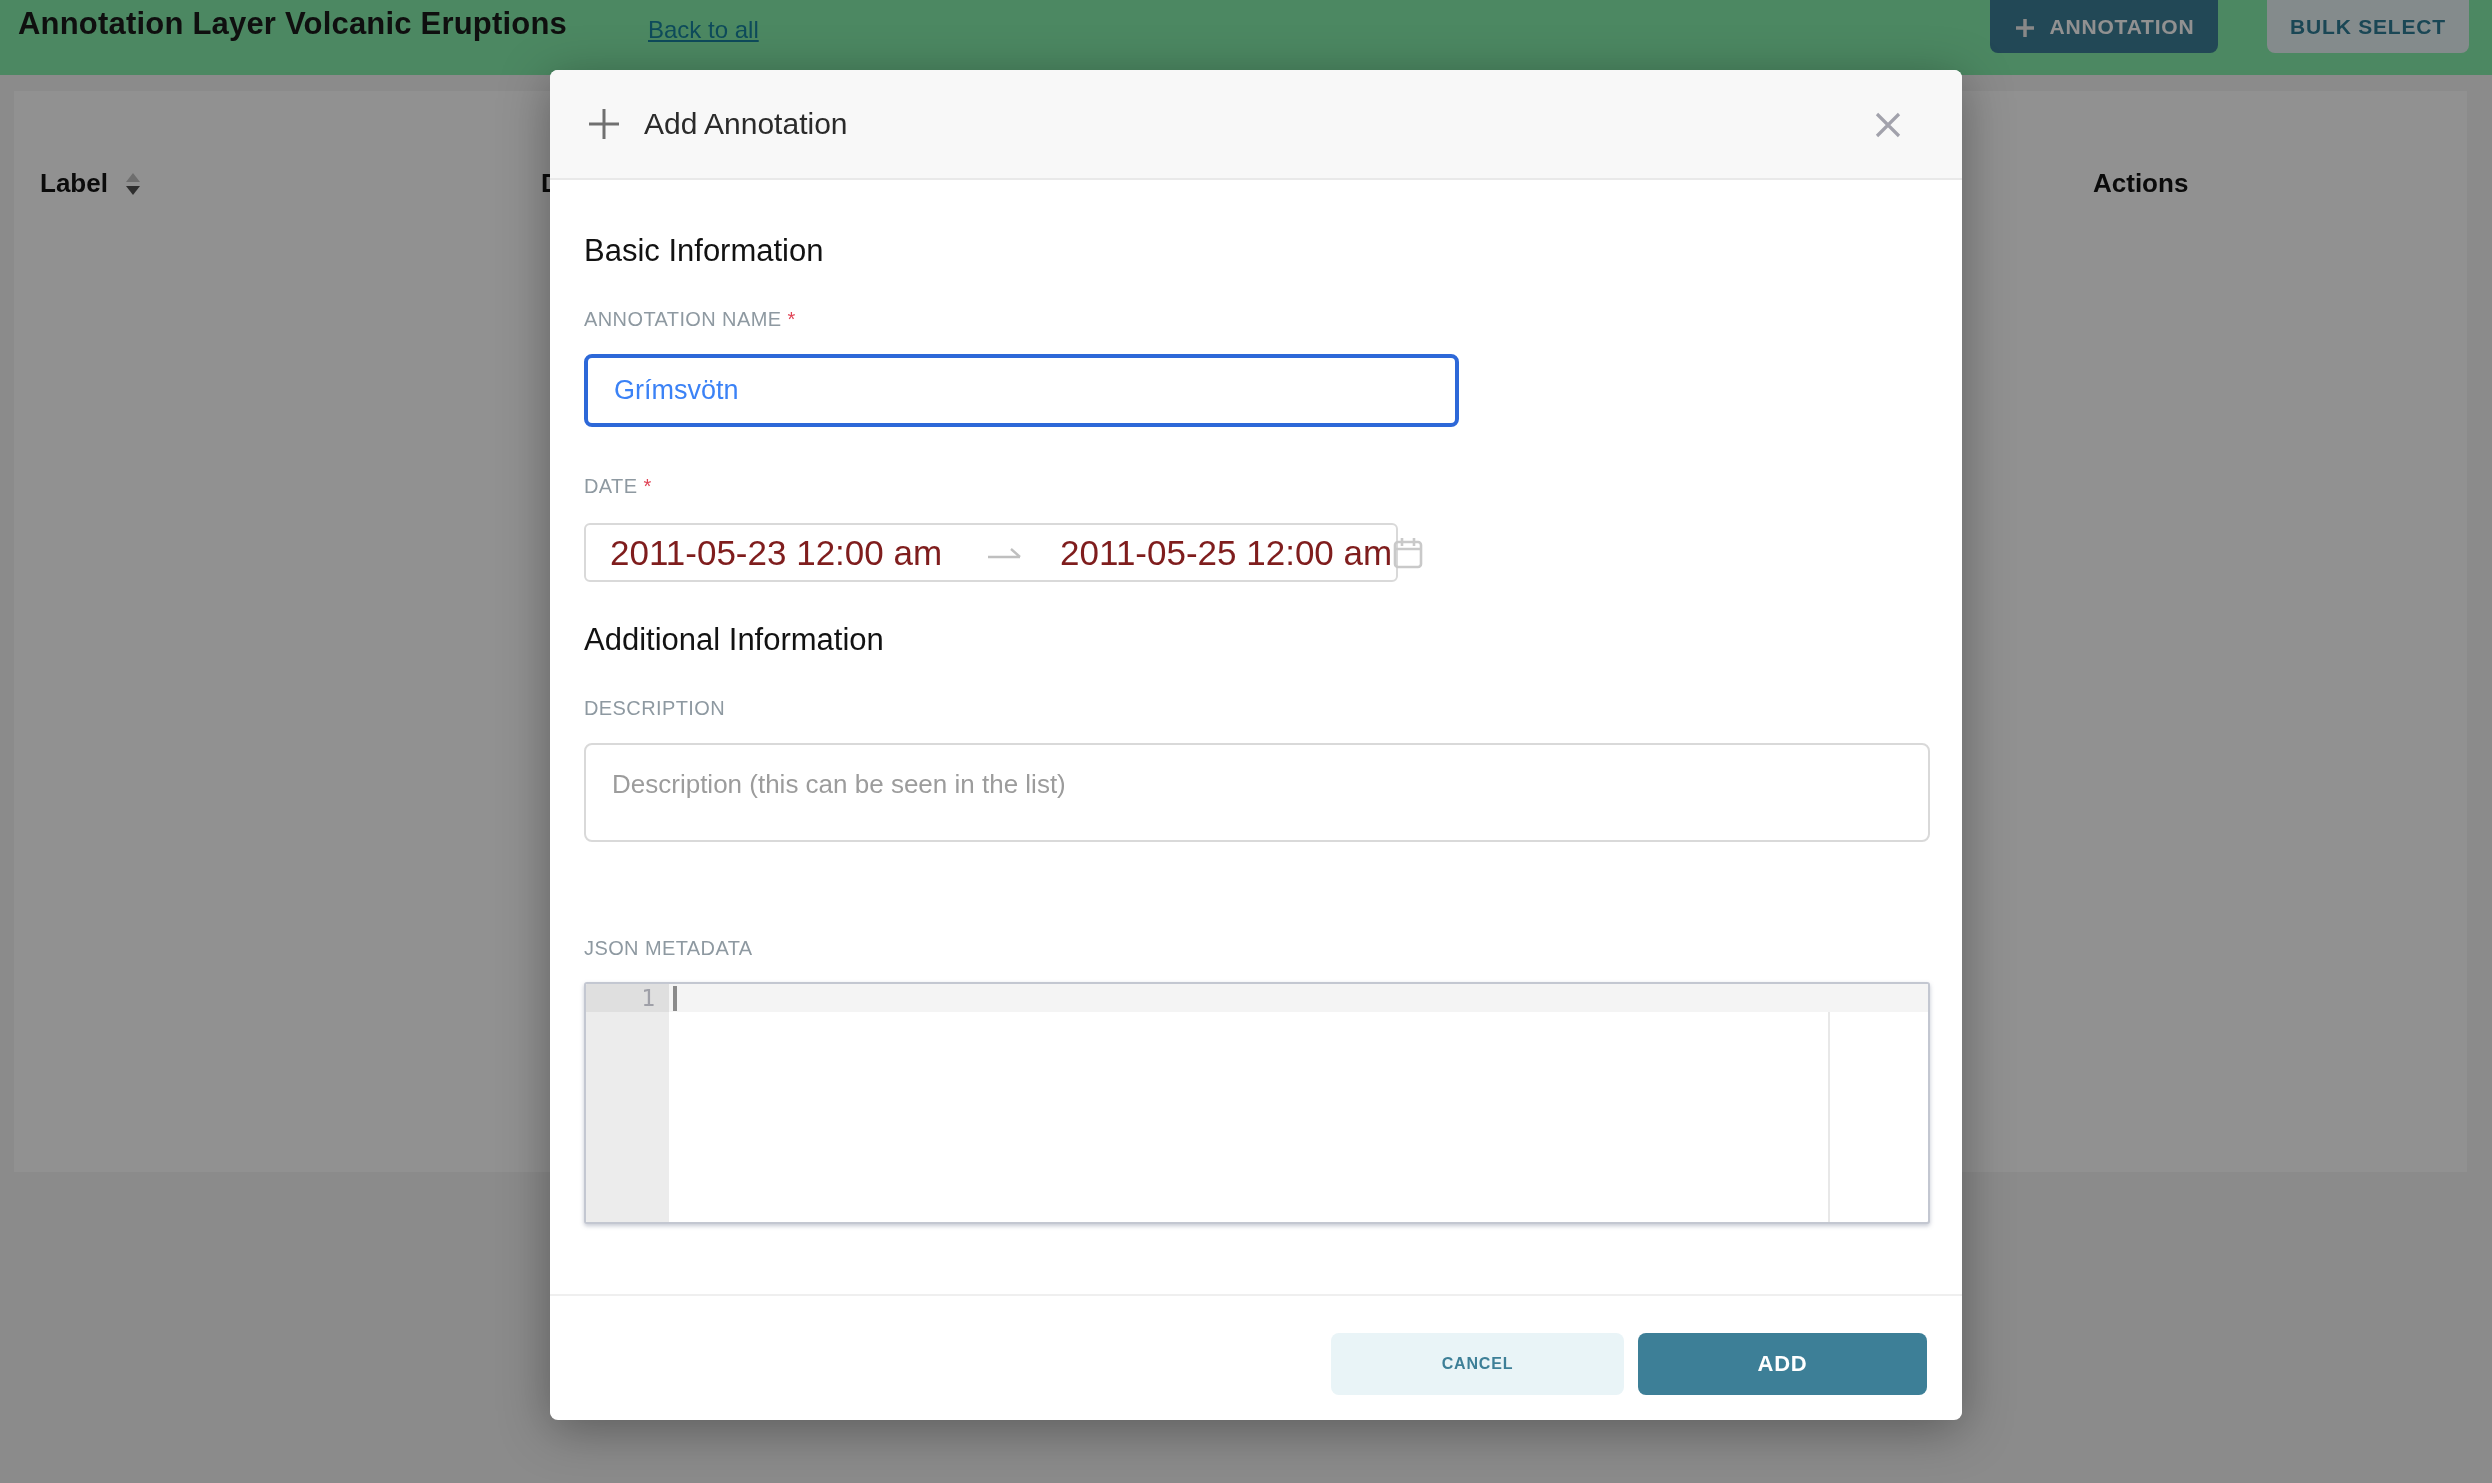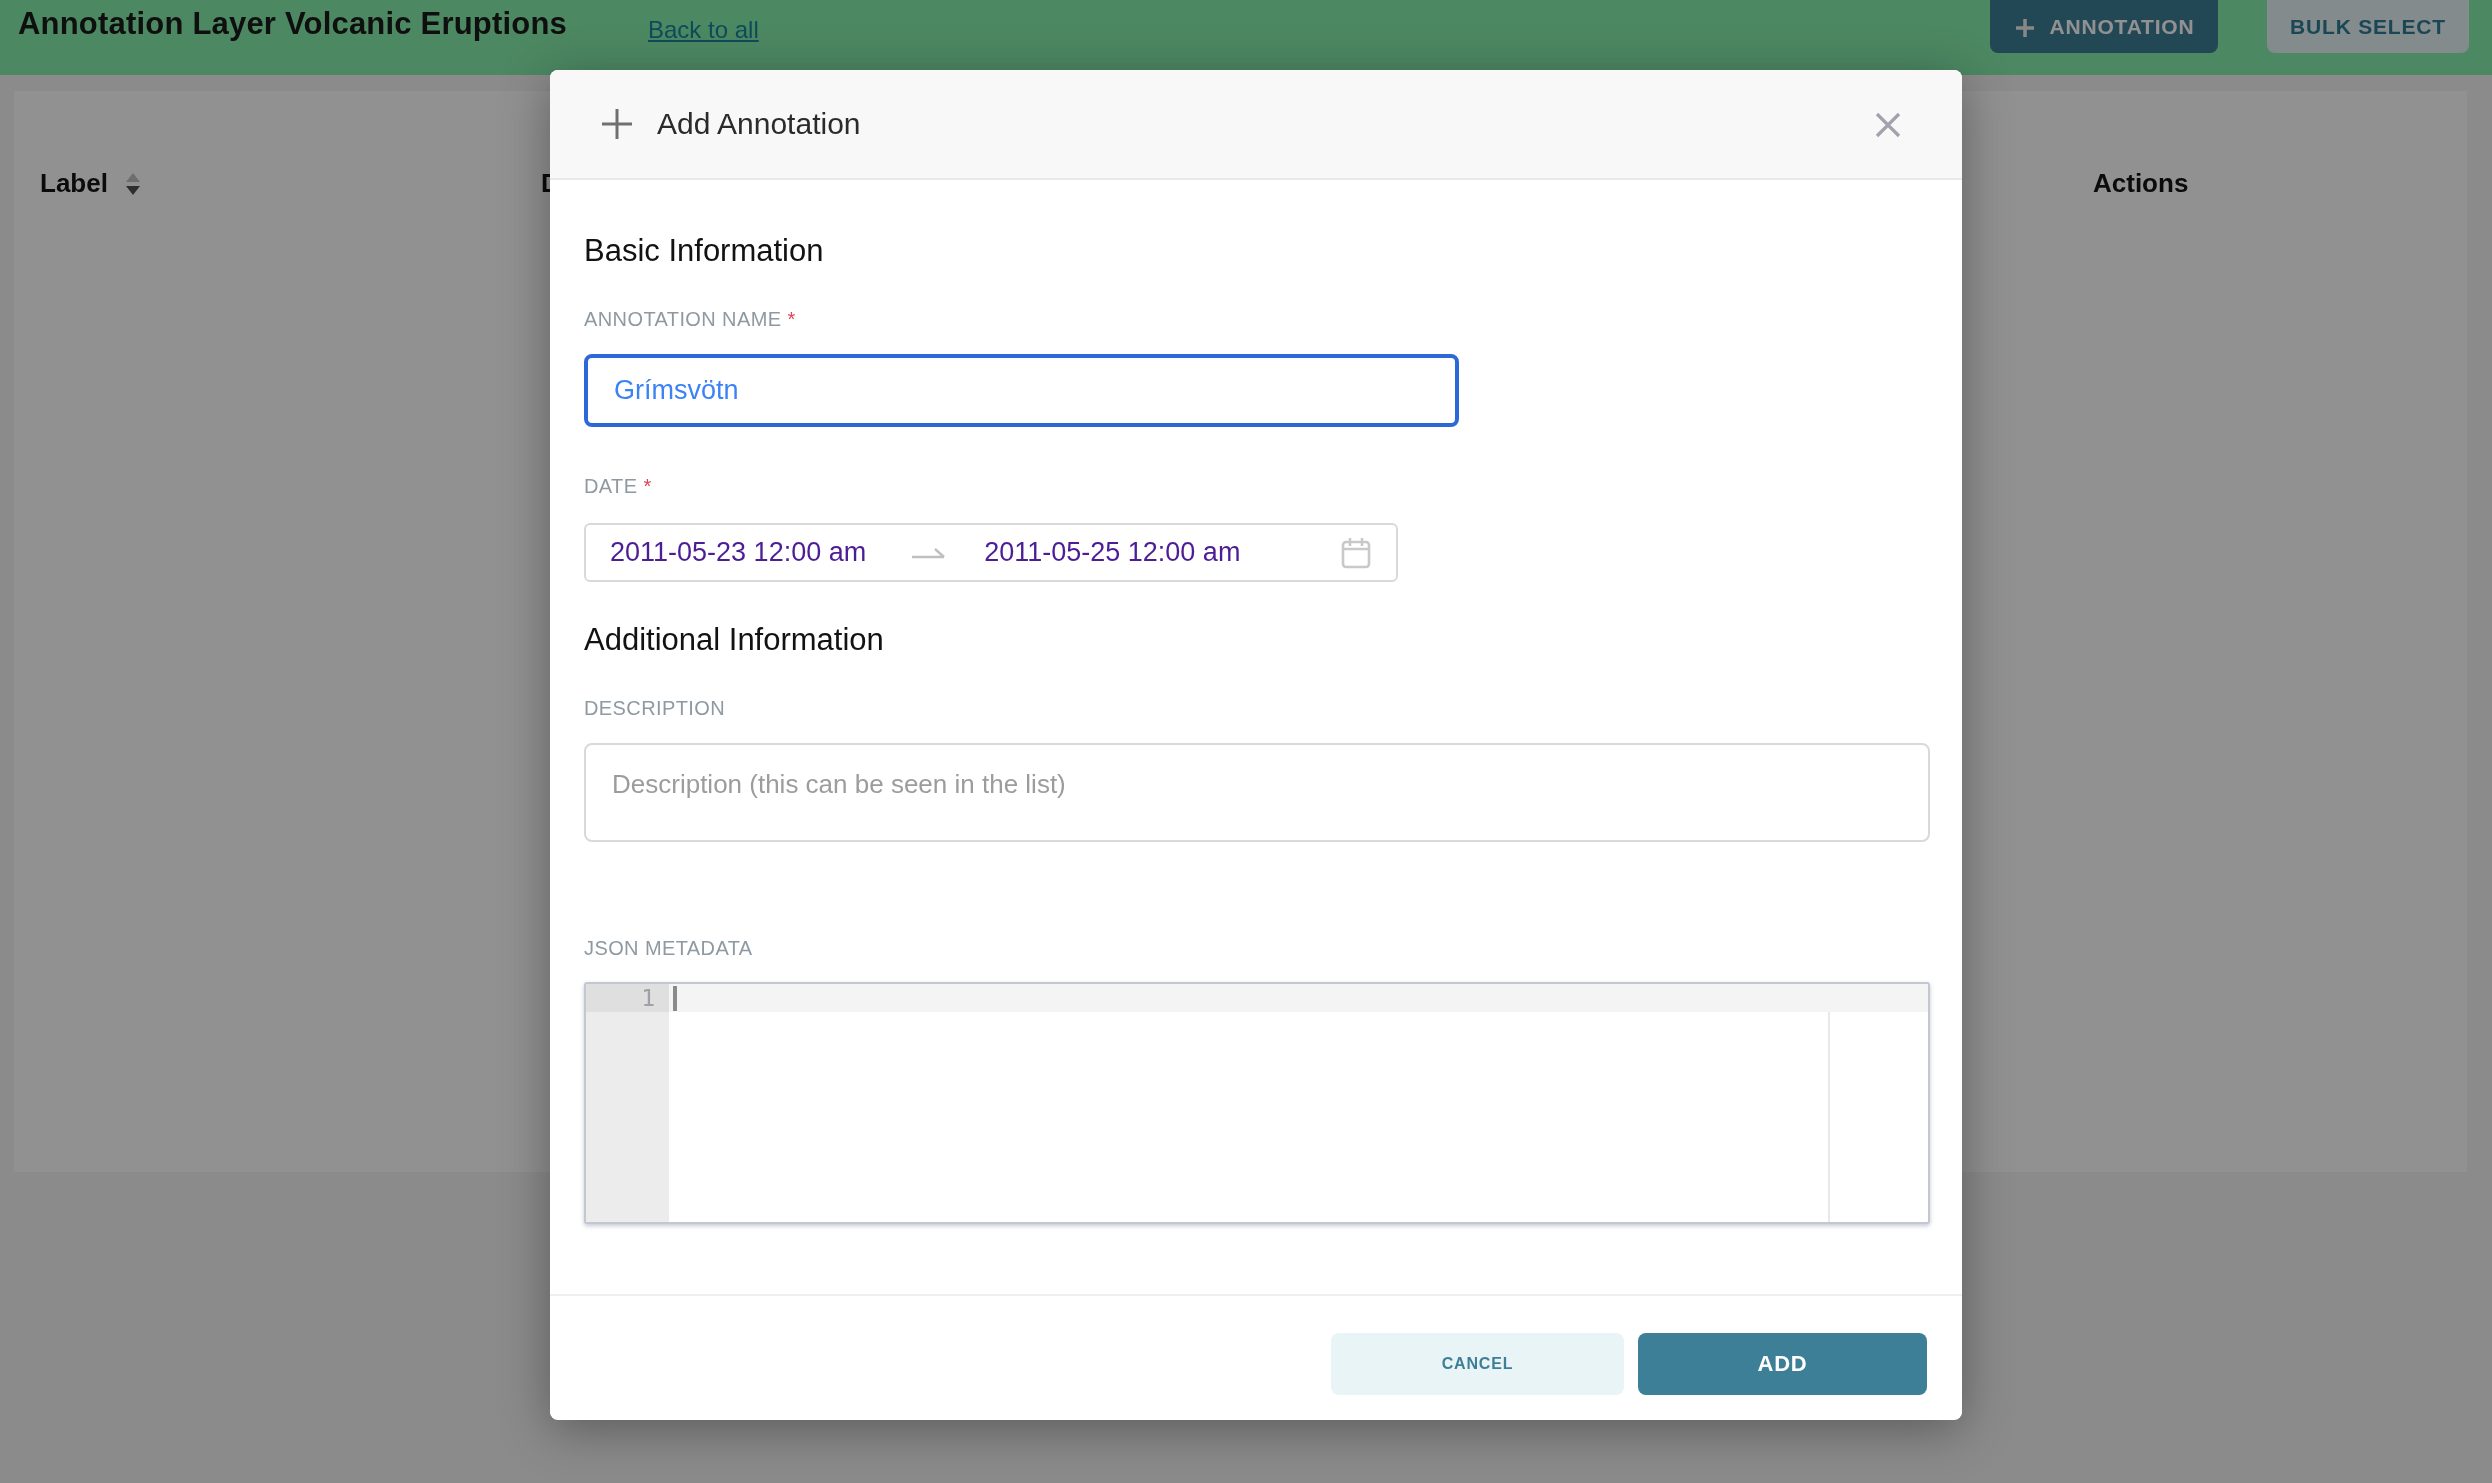--- a/index.html
+++ b/index.html
@@ -26,35 +26,35 @@
   .sorter .up { width:0; height:0; border-left:7px solid transparent; border-right:7px solid transparent; border-bottom:9px solid #c2c2c2; }
   .sorter .down { width:0; height:0; border-left:7px solid transparent; border-right:7px solid transparent; border-top:9px solid #525252; }
 
   
   .overlay { position:absolute; inset:0; background:rgba(0,0,0,0.43); z-index:10; }
 
   
   .modal { position:absolute; left:550px; top:70px; width:1412px; height:1349px; background:#fff; border-radius:8px;
       box-shadow:0 10px 50px rgba(0,0,0,0.35); z-index:20; }
   .modal-header { position:absolute; left:0; top:0; width:100%; height:110px; background:#f8f8f8;
-      border-bottom:2px solid #e9e9e9; border-radius:8px 8px 0 0; display:flex; align-items:center; padding:0 49px; }
+      border-bottom:2px solid #e9e9e9; border-radius:8px 8px 0 0; display:flex; align-items:center; padding:0 36px; }
   .modal-title { font-size:30px; font-weight:500; color:#2b2b2b; margin-left:22px; }
   .modal-close { position:absolute; right:57px; top:38px; width:34px; height:34px; cursor:pointer; display:flex;
       align-items:center; justify-content:center; background:none; border:none; }
 
   .section-heading { position:absolute; left:34px; font-size:31px; font-weight:500; color:#121212; }
   .field-label { position:absolute; left:34px; font-size:20px; color:#8e99a1; letter-spacing:0.4px; }
   .req { color:#e04355; margin-left:6px; font-size:20px; }
 
   .name-input { position:absolute; left:34px; top:284px; width:875px; height:73px; border:4px solid #2d68d8; border-radius:8px;
       font-size:27px; color:#3b82f6; padding:0 26px; font-family:inherit; outline:none; background:#fff; }
 
   .date-box { position:absolute; left:34px; top:453px; width:814px; height:59px; border:2px solid #d9d9d9; border-radius:6px;
       display:flex; align-items:center; padding:0 24px; cursor:pointer; background:#fff; }
-  .date-text { font-size:27px; color:#4c1d95; white-space:nowrap; }
+  .date-text { font-size:35px; color:#7f1d1d; white-space:nowrap; }
   .date-arrow { margin:0 36px 0 44px; display:flex; align-items:center; }
   .date-cal { margin-left:auto; display:flex; align-items:center; }
 
   .desc-area { position:absolute; left:34px; top:673px; width:1346px; height:99px; border:2px solid #d9d9d9; border-radius:8px;
       font-size:26px; color:#1f1f1f; padding:24px 26px; font-family:inherit; resize:none; outline:none; }
   .desc-area::placeholder { color:#9c9c9c; opacity:1; }
 
   .json-editor { position:absolute; left:34px; top:912px; width:1346px; height:242px; border:2px solid #c3c7d1; border-radius:3px;
       background:#fff; box-shadow:0 2px 4px rgba(90,100,130,.35); overflow:hidden; cursor:text; }
   .json-gutter { position:absolute; left:0; top:0; width:83px; height:100%; background:#ececec; }

